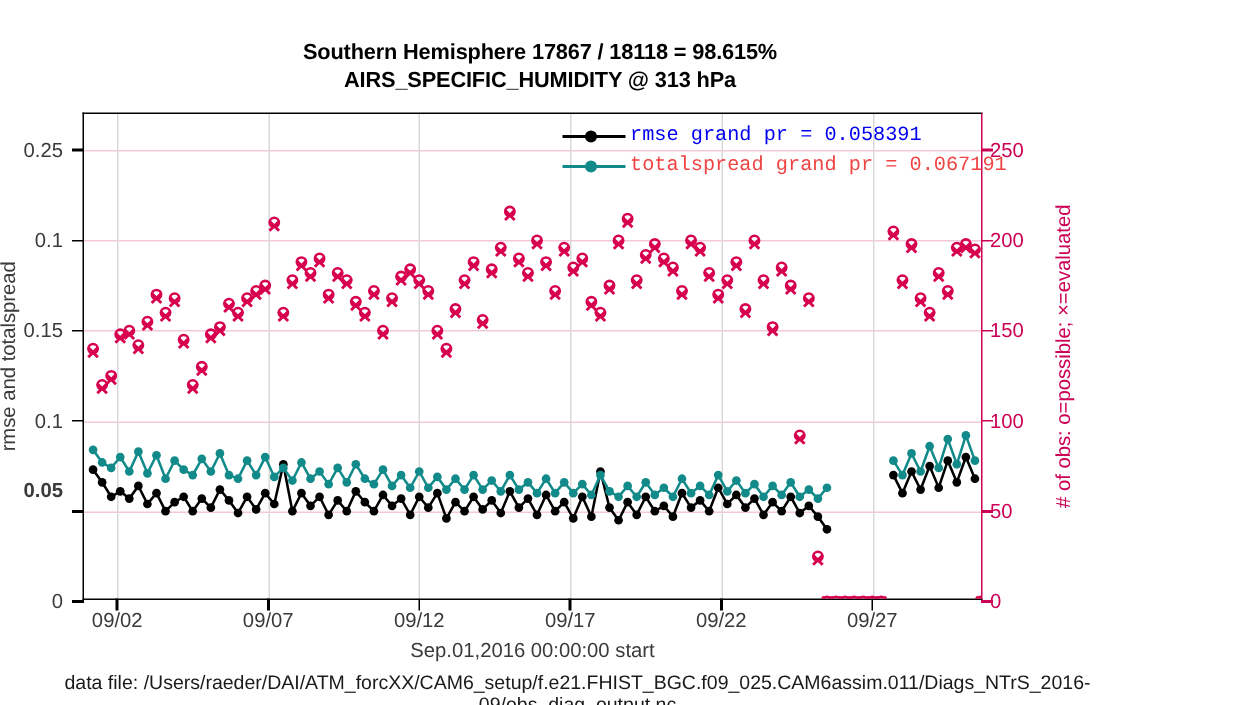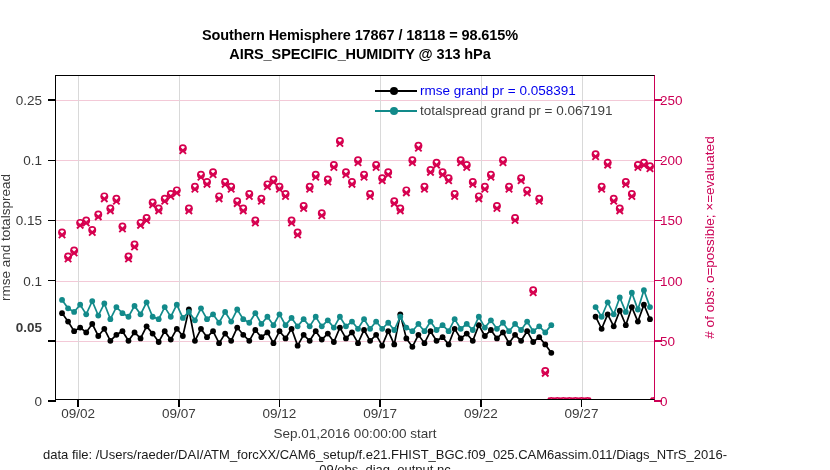--- a/index.html
+++ b/index.html
@@ -98,21 +98,21 @@
   
   .footer {
     position: absolute; left: 0; top: 447px; width: 770px;
     text-align: center; font-size: 13px; color: #1a1a1a;
     letter-spacing: 0px;
   }
 
   
   .legend {
     position: absolute; left: 375px; top: 82px;
-    display: flex; flex-direction: column; gap: 3px;
+    display: flex; flex-direction: column; gap: 3px; font-family: Liberation Mono, monospace;
   }
   .legend-row { display: flex; align-items: center; height: 17px; }
   .legend-swatch { position: relative; width: 42px; height: 12px; }
   .legend-swatch .lline {
     position: absolute; top: 5px; left: 0; width: 42px; height: 2.6px;
   }
   .legend-swatch .ldot {
     position: absolute; top: 2px; left: 15px; width: 8px; height: 8px; border-radius: 50%;
   }
   .legend-text { font-size: 13.5px; color: #0000ee; margin-left: 3px; white-space: nowrap; }
@@ -593,19 +593,19 @@
           <div class="lline" style="background: rgb(0, 0, 0);"></div>
           <div class="ldot" style="background: rgb(0, 0, 0);"></div>
         </div>
         <div class="legend-text" style="color: rgb(0, 0, 238);">rmse grand pr = 0.058391</div>
       </div>
       <div class="legend-row">
         <div class="legend-swatch">
           <div class="lline" style="background: rgb(18, 138, 138);"></div>
           <div class="ldot" style="background: rgb(18, 138, 138);"></div>
         </div>
-        <div class="legend-text" style="color: #404040;">totalspread grand pr = 0.067191</div>
+        <div class="legend-text" style="color: #ef4444;">totalspread grand pr = 0.067191</div>
       </div>
     </div>
 
   <div class="footer">data file: /Users/raeder/DAI/ATM_forcXX/CAM6_setup/f.e21.FHIST_BGC.f09_025.CAM6assim.011/Diags_NTrS_2016-09/obs_diag_output.nc</div>
 
 </div>
 
 </body></html>

